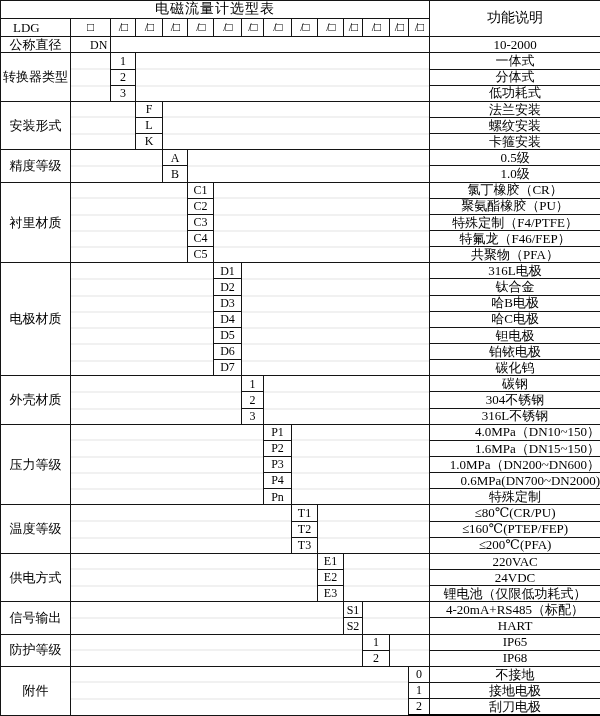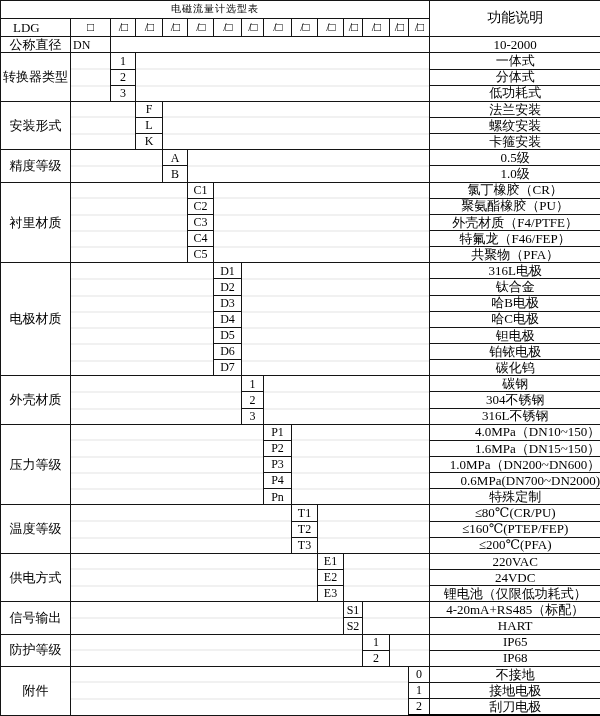--- a/index.html
+++ b/index.html
@@ -18,27 +18,27 @@
     text-align:center;
     vertical-align:middle;
     font-size:13px;
     line-height:1.05;
     overflow:hidden;
     white-space:nowrap;
   }
   tr { height:16px; }
   tr.r-title, tr.r-model { height:18px; }
   tr.last td { border-bottom:2px solid #000; }
-  .title { font-size:10px; letter-spacing:1px;margin-left:16px; }
+  .title { font-size:14px; letter-spacing:1px;margin-left:16px; }
   .fhead { font-size:14px; }
   .lab  { font-size:13px; }
   .ldg  { text-align:left; padding-left:12px; }
   .c    { font-size:12px; }
   .slot { font-size:12px; letter-spacing:-1px; }
-  .dn   { text-align:left; padding-left:2px; }
+  .dn   { text-align:left; padding-left:19px; }
   .f    { font-size:13px; }
   .fl   { text-align:right; padding-left:2px; }
   .blank {
     background-image:repeating-linear-gradient(to bottom,
       #ffffff 0px, #ffffff 15.3px, #e2e2e2 15.3px, #e2e2e2 16.28px);
   }
 </style>
 </head>
 <body>
 
@@ -143,21 +143,21 @@
     <td class="c">C1</td>
     <td class="blank" rowspan="5" colspan="9"></td>
     <td class="f">氯丁橡胶（CR）</td>
   </tr>
   <tr>
     <td class="c">C2</td>
     <td class="f">聚氨酯橡胶（PU）</td>
   </tr>
   <tr>
     <td class="c">C3</td>
-    <td class="f">外壳材质（F4/PTFE）</td>
+    <td class="f">特殊定制（F4/PTFE）</td>
   </tr>
   <tr>
     <td class="c">C4</td>
     <td class="f">特氟龙（F46/FEP）</td>
   </tr>
   <tr>
     <td class="c">C5</td>
     <td class="f">共聚物（PFA）</td>
   </tr>
 

